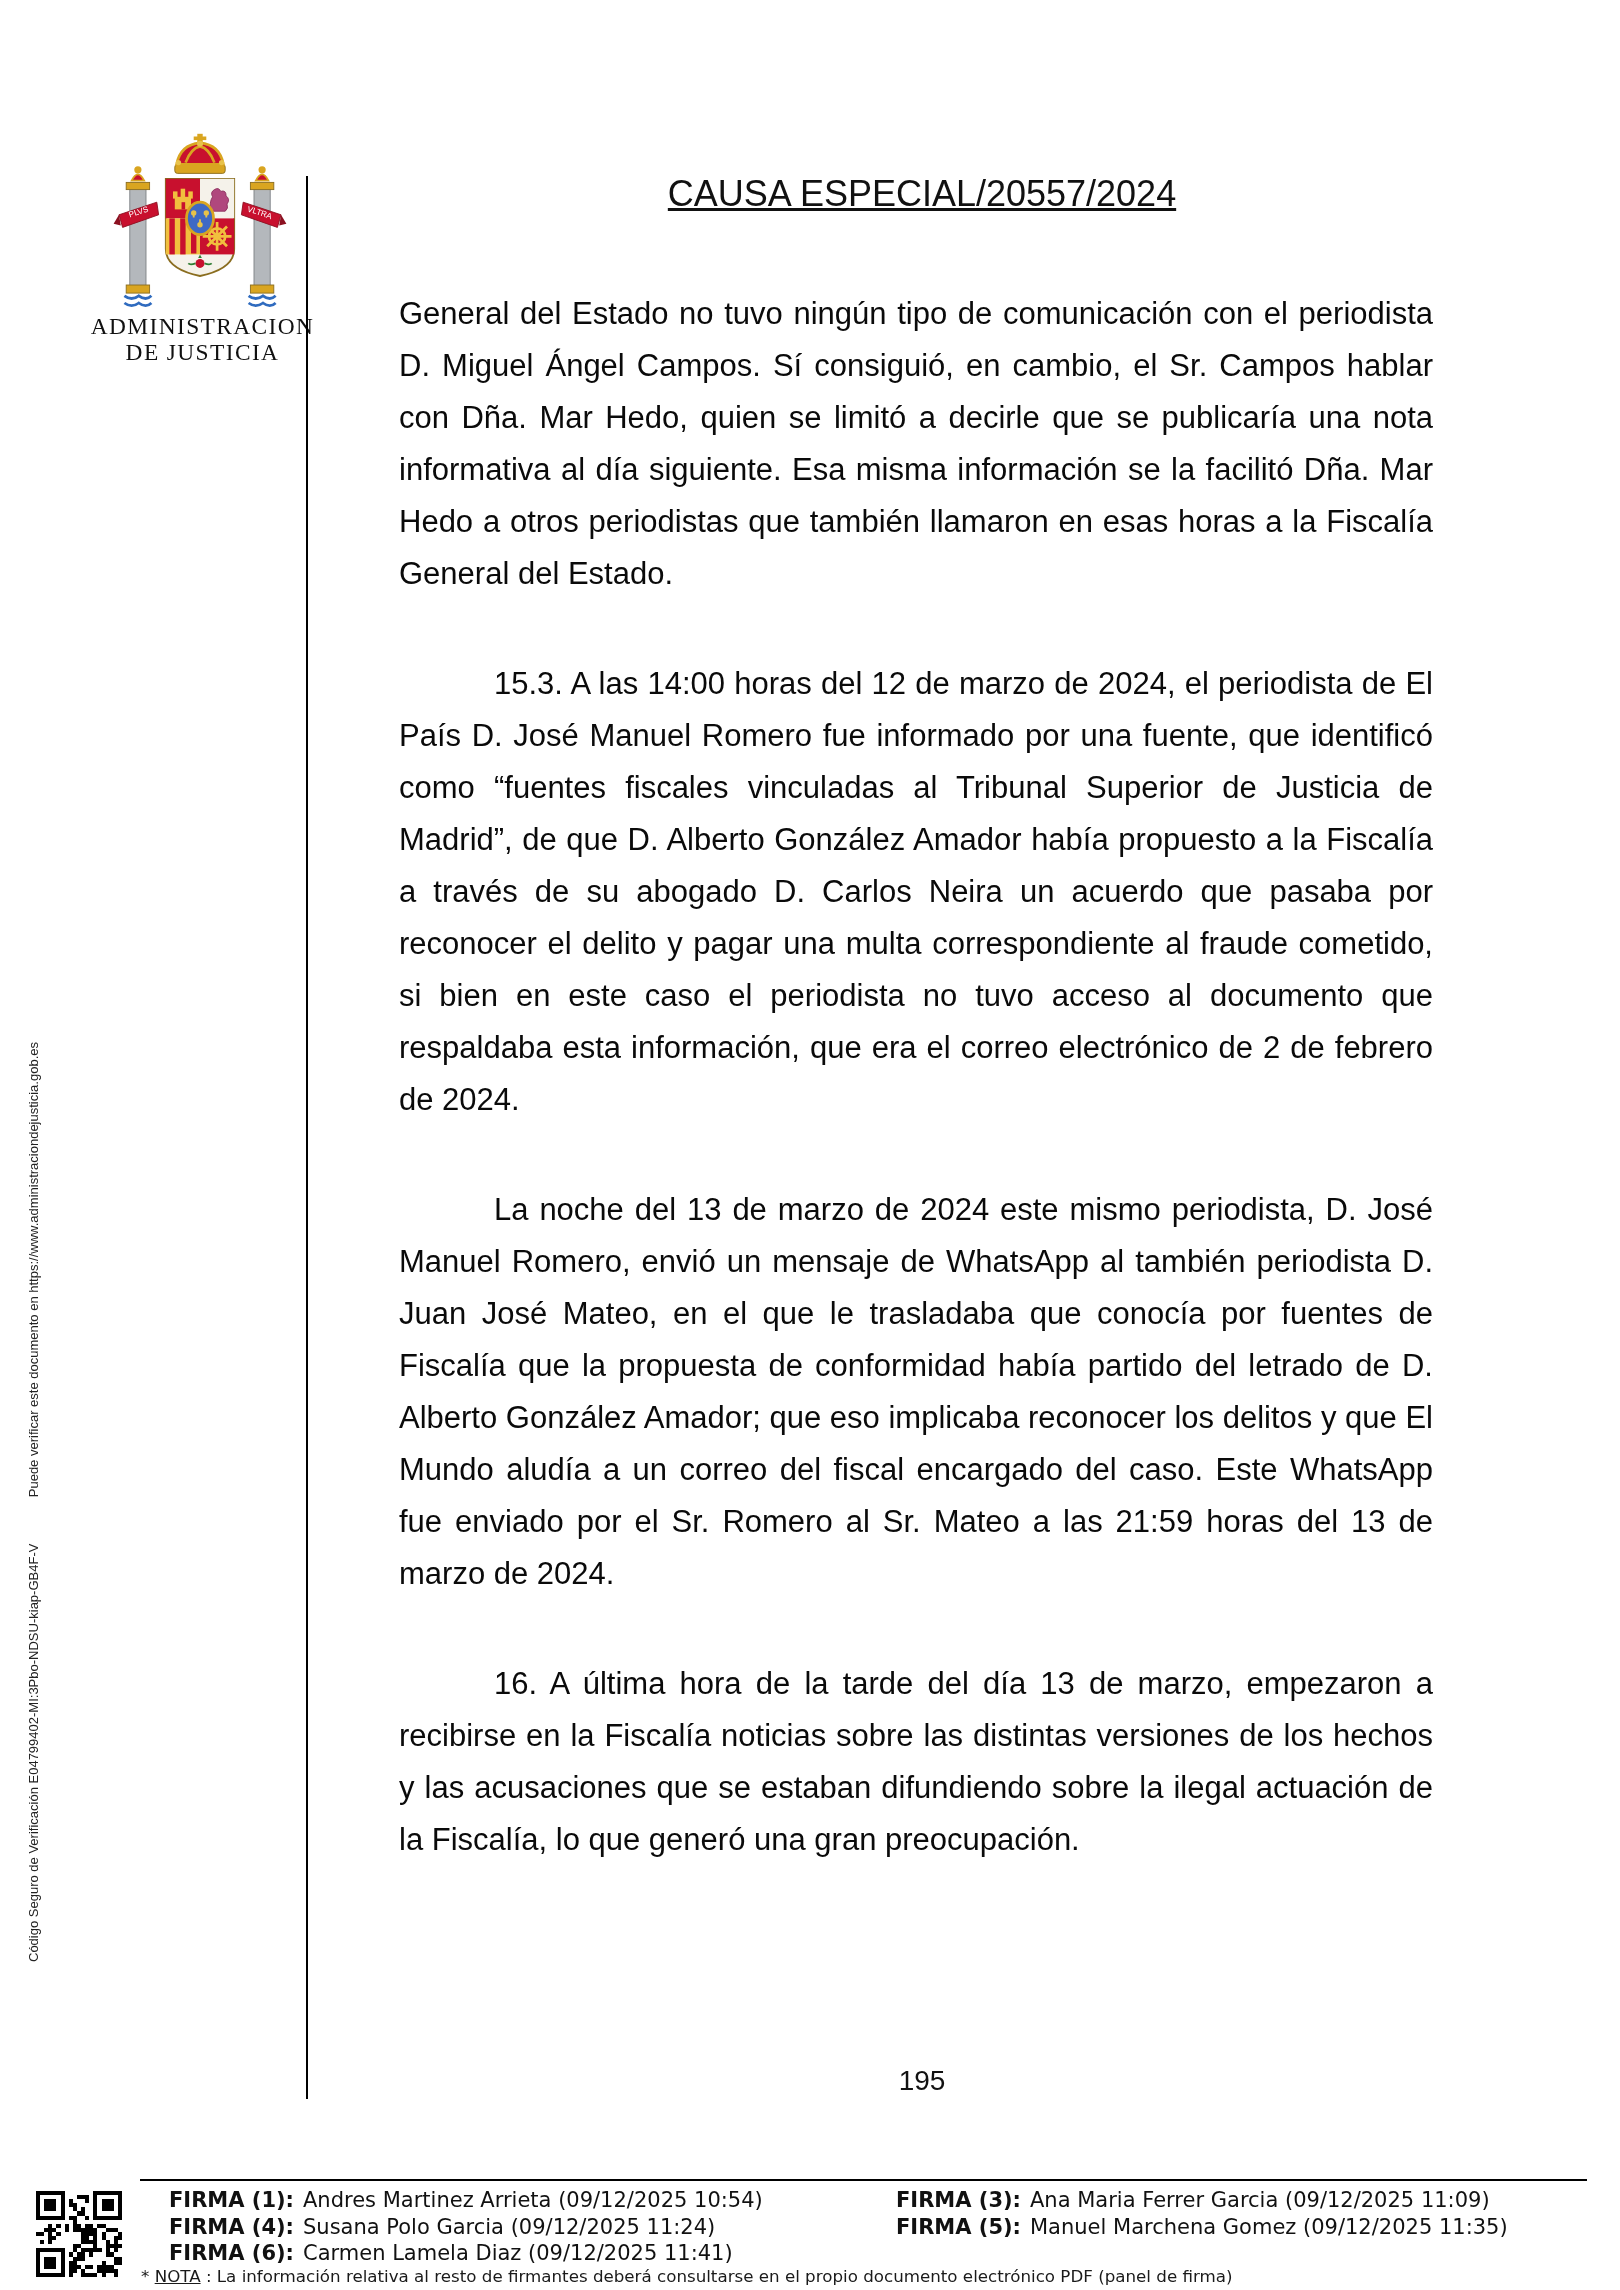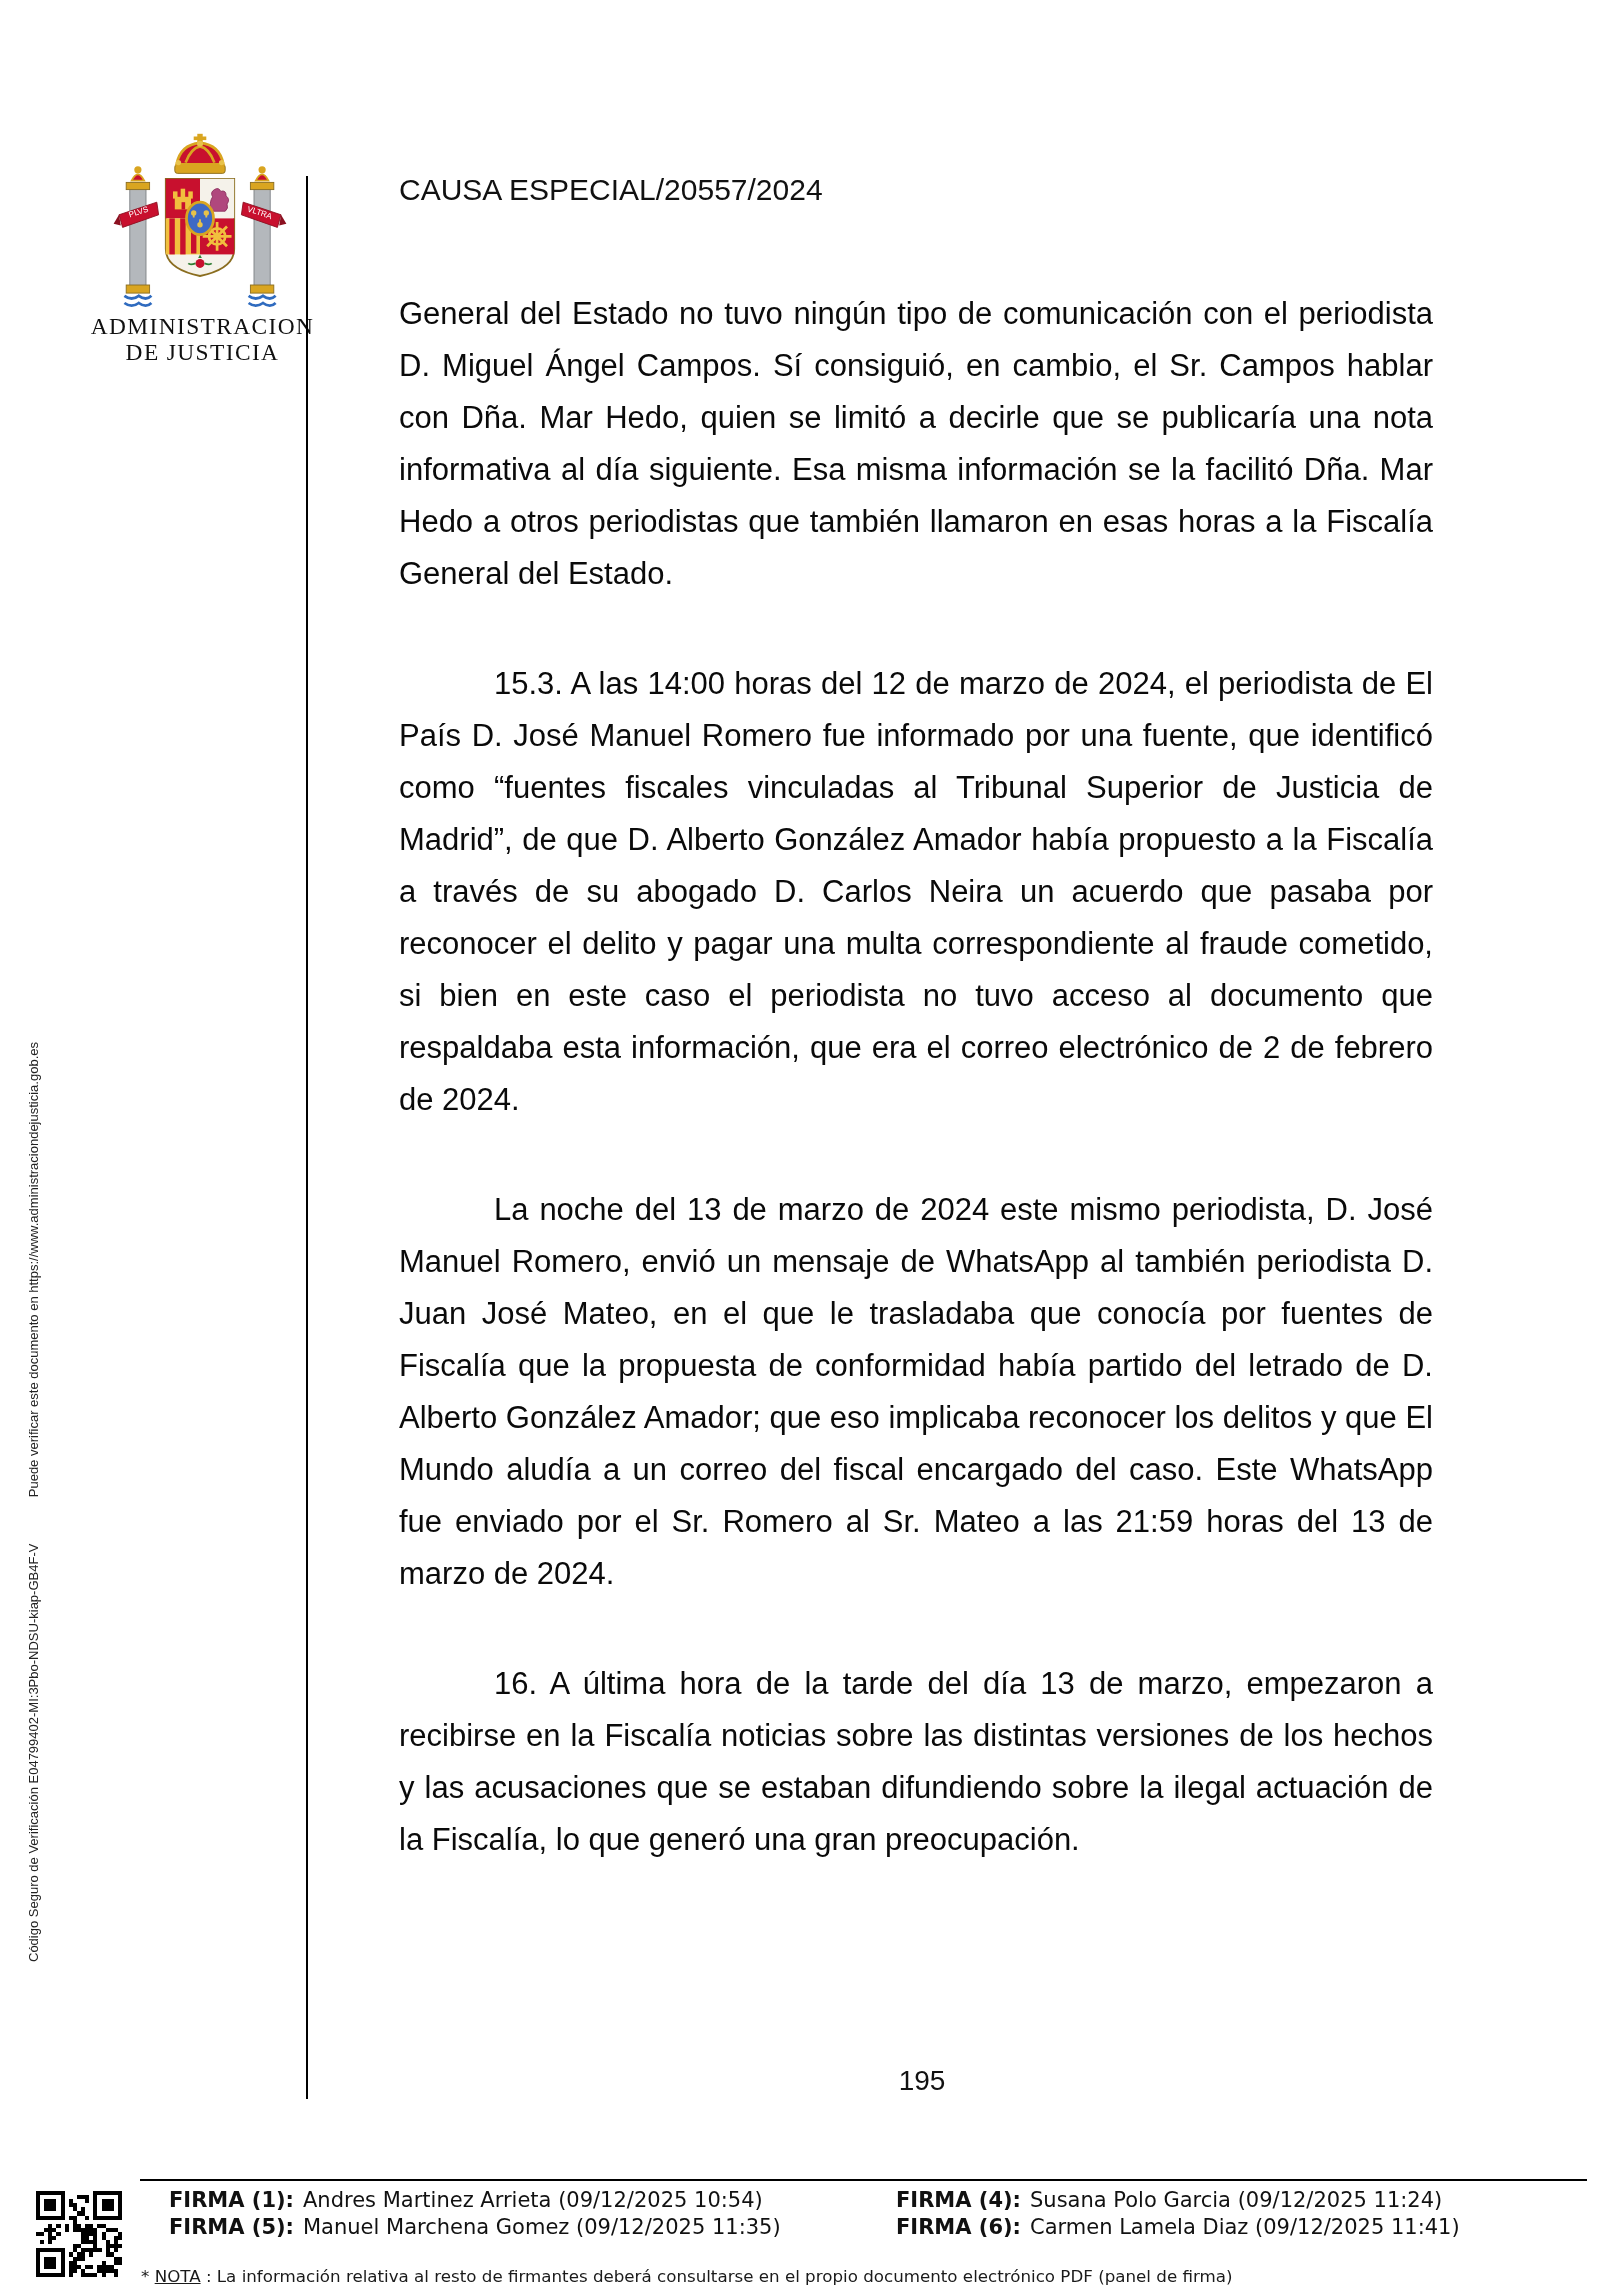--- a/index.html
+++ b/index.html
@@ -5,22 +5,22 @@
   html,body{margin:0;padding:0;}
   body{width:1620px;height:2291px;position:relative;background:#ffffff;
        font-family:"Liberation Sans",sans-serif;color:#000;}
 
   
   .coat{position:absolute;left:110px;top:131px;width:180px;height:182px;}
   .org-caption{position:absolute;left:90px;top:313px;width:225px;text-align:center;
       font-family:"Liberation Serif",serif;font-size:23.4px;line-height:26px;
       letter-spacing:1.4px;color:#111;}
   .vrule{position:absolute;left:306px;top:176px;width:1.8px;height:1923px;background:#000;}
-  .case-number{position:absolute;top:173px;left:399px;width:1046px;text-align:left;
-      font-size:30px;color:#111;}
+  .case-number{position:absolute;top:173px;left:399px;width:1046px;text-align:center;
+      font-size:36px;color:#111;text-decoration:underline;}
 
   
   .side-text{position:absolute;left:14.4px;top:1962px;width:920px;height:27px;
       transform:rotate(-90deg);transform-origin:top left;
       display:flex;justify-content:space-between;align-items:flex-end;
       font-size:13px;color:#222;white-space:nowrap;}
 
   
   .doc-body{position:absolute;left:399px;top:288px;width:1046px;}
   .para{font-size:31px;line-height:52px;text-align:justify;text-align-last:left;
@@ -366,20 +366,21 @@
     <rect x="11" y="20" width="1" height="1" fill="#000"></rect>
     <rect x="12" y="20" width="1" height="1" fill="#000"></rect>
     <rect x="13" y="20" width="1" height="1" fill="#000"></rect>
     <rect x="14" y="20" width="1" height="1" fill="#000"></rect>
     <rect x="16" y="20" width="1" height="1" fill="#000"></rect>
     <rect x="19" y="20" width="1" height="1" fill="#000"></rect>
   </svg>
 
 <div class="sig-grid" id="sig-grid">
     <div><span class="sig-label">FIRMA (1):</span><span>Andres Martinez Arrieta (09/12/2025 10:54)</span></div>
+    <div><span class="sig-label">FIRMA (3):</span><span>Ana Maria Ferrer Garcia (09/12/2025 11:09)</span></div>
     <div><span class="sig-label">FIRMA (4):</span><span>Susana Polo Garcia (09/12/2025 11:24)</span></div>
     <div><span class="sig-label">FIRMA (5):</span><span>Manuel Marchena Gomez (09/12/2025 11:35)</span></div>
     <div><span class="sig-label">FIRMA (6):</span><span>Carmen Lamela Diaz (09/12/2025 11:41)</span></div>
   </div>
 
 <div class="note-line">
   <span>* </span><span class="nota">NOTA</span><span> : La información relativa al resto de firmantes deberá consultarse en el propio documento electrónico PDF (panel de firma)</span>
 </div>
 
 

